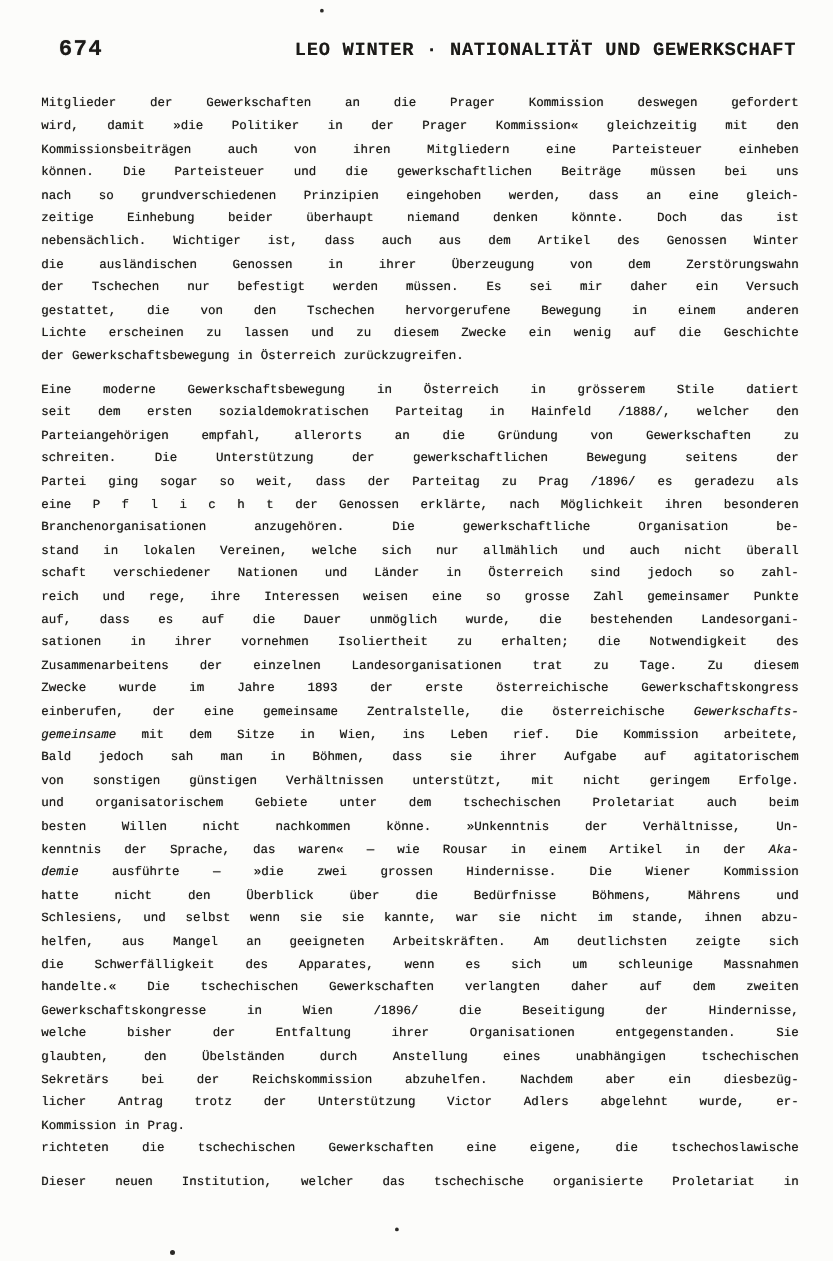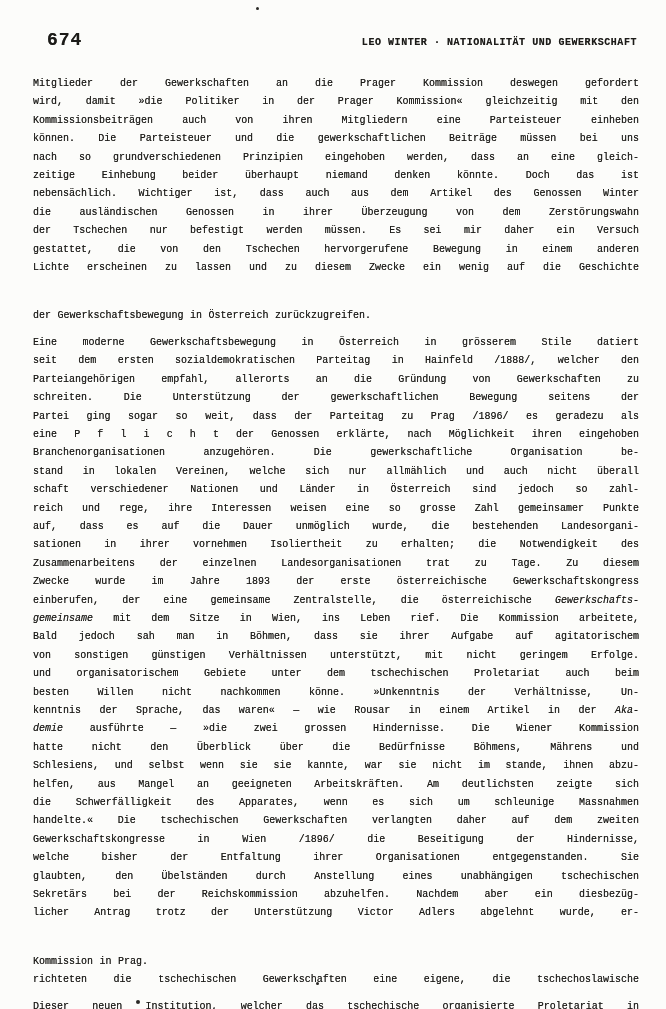--- a/index.html
+++ b/index.html
@@ -20,21 +20,21 @@
     justify-content: space-between;
     align-items: baseline;
   }
   .page-number {
     font-size: 18px;
     font-weight: bold;
     letter-spacing: 1px;
     text-shadow: 0 0 0.6px rgba(0,0,0,0.6);
   }
   .running-header {
-    font-size: 10px;
+    font-size: 15px;
     font-weight: bold;
     letter-spacing: 0.55px;
     text-transform: uppercase;
     text-shadow: 0 0 0.4px rgba(0,0,0,0.5);
   }
 
   .page-body {
     position: absolute;
     left: 33px; top: 75px;
     width: 606px;
@@ -44,21 +44,21 @@
   .line {
     font-size: 10px;
     line-height: 18.4px;
     text-align: justify;
     text-align-last: justify;
     text-justify: inter-word;
     text-shadow: 0 0 0.55px rgba(10,10,8,0.65);
     word-spacing: 0.5px;
     white-space: nowrap;
   }
-  .line.last { text-align-last: left; white-space: normal; margin-top: 30px; }
+  .line.last { text-align-last: left; white-space: normal; }
   .line i { font-style: italic; }
 
   .artifact-dot {
     position: absolute;
     background: #2b2a27;
     border-radius: 50%;
   }
   .dot-top    { left: 256px; top: 7px;    width: 3px; height: 3px; }
   .dot-bottom-right { left: 316px; top: 982px;  width: 3px; height: 3px; }
   .dot-bottom-left  { left: 136px; top: 1000px; width: 4px; height: 4px; }
@@ -89,21 +89,21 @@
         <div class="line">gestattet, die von den Tschechen hervorgerufene Bewegung in einem anderen</div>
         <div class="line">Lichte erscheinen zu lassen und zu diesem Zwecke ein wenig auf die Geschichte</div>
         <div class="line last">der Gewerkschaftsbewegung in Österreich zurückzugreifen.</div>
       </div>
       <div class="para">
         <div class="line">Eine moderne Gewerkschaftsbewegung in Österreich in grösserem Stile datiert</div>
         <div class="line">seit dem ersten sozialdemokratischen Parteitag in Hainfeld /1888/, welcher den</div>
         <div class="line">Parteiangehörigen empfahl, allerorts an die Gründung von Gewerkschaften zu</div>
         <div class="line">schreiten.  Die Unterstützung der gewerkschaftlichen Bewegung seitens der</div>
         <div class="line">Partei ging sogar so weit, dass der Parteitag zu Prag /1896/ es geradezu als</div>
-        <div class="line">eine P f l i c h t der Genossen erklärte, nach Möglichkeit ihren eingehoben</div>
+        <div class="line">eine P f l i c h t der Genossen erklärte, nach Möglichkeit ihren besonderen</div>
         <div class="line">Branchenorganisationen anzugehören.  Die gewerkschaftliche Organisation be-</div>
         <div class="line">stand in lokalen Vereinen, welche sich nur allmählich und auch nicht überall</div>
         <div class="line">schaft verschiedener Nationen und Länder in Österreich sind jedoch so zahl-</div>
         <div class="line">reich und rege, ihre Interessen weisen eine so grosse Zahl gemeinsamer Punkte</div>
         <div class="line">auf, dass es auf die Dauer unmöglich wurde, die bestehenden Landesorgani-</div>
         <div class="line">sationen in ihrer vornehmen Isoliertheit zu erhalten; die Notwendigkeit des</div>
         <div class="line">Zusammenarbeitens der einzelnen Landesorganisationen trat zu Tage.  Zu diesem</div>
         <div class="line">Zwecke wurde im Jahre 1893 der erste österreichische Gewerkschaftskongress</div>
         <div class="line">einberufen, der eine gemeinsame Zentralstelle, die österreichische <i>Gewerkschafts-</i></div>
         <div class="line"><i>gemeinsame</i> mit dem Sitze in Wien, ins Leben rief.  Die Kommission arbeitete,</div>

